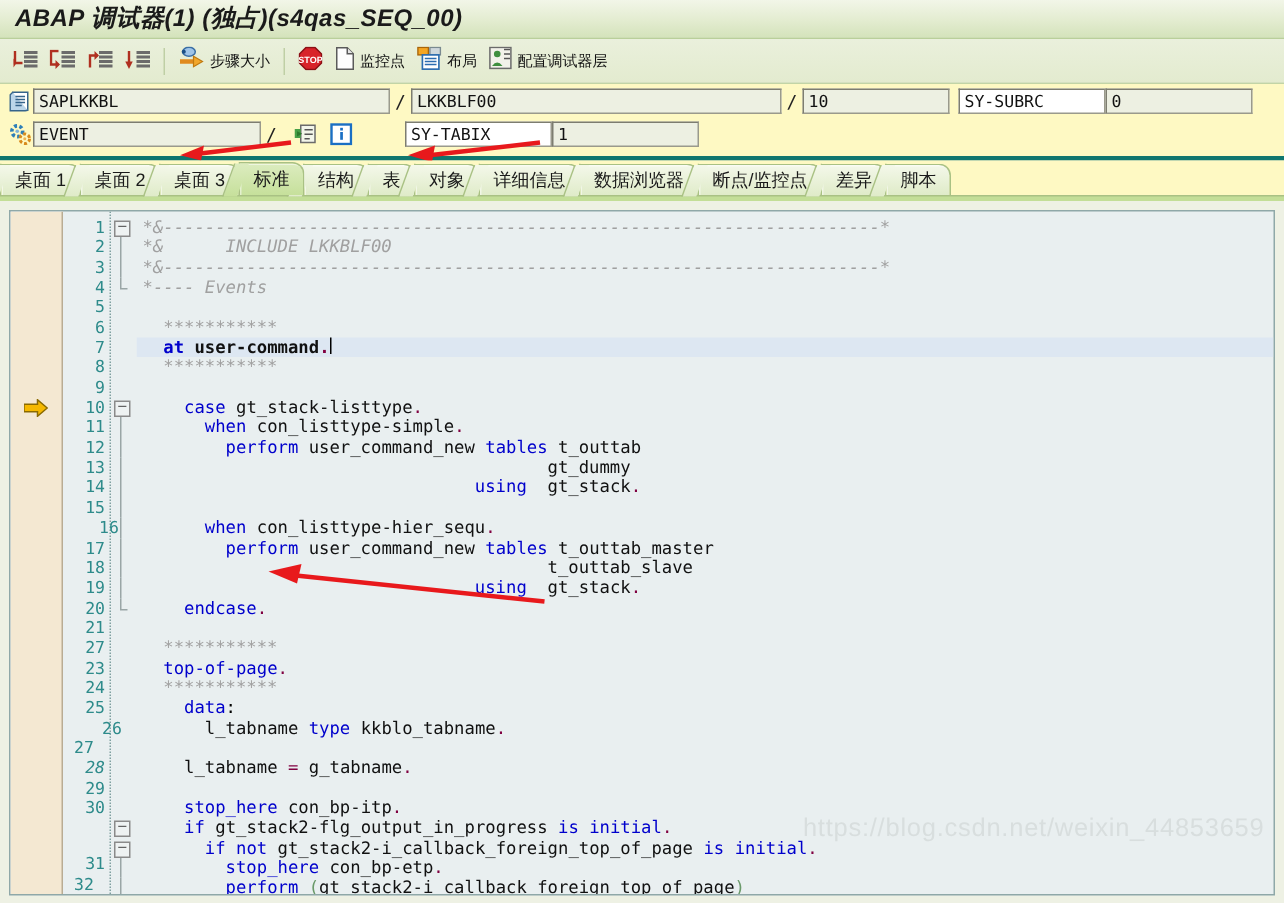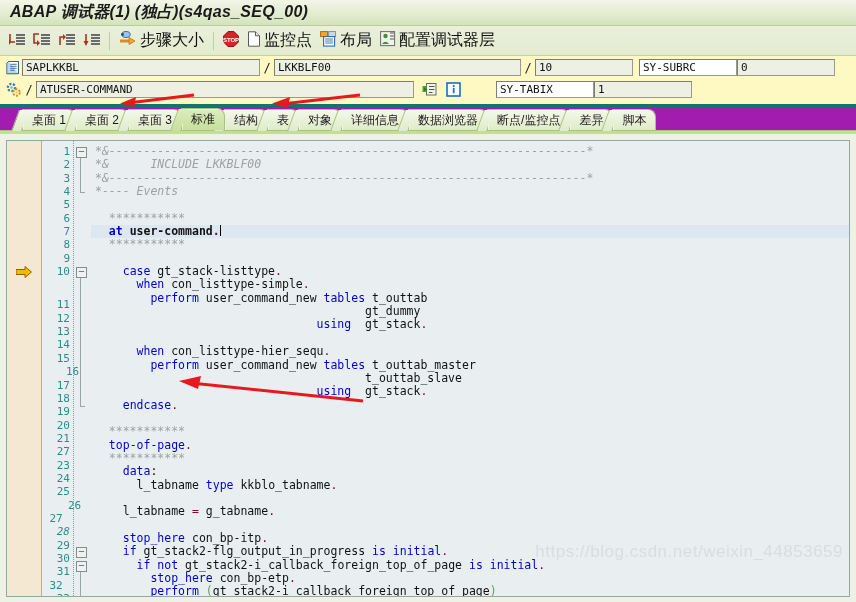--- a/index.html
+++ b/index.html
@@ -27,21 +27,21 @@
     background:linear-gradient(to bottom,#eaf0dc 0%,#e3ebcf 100%);
     border-bottom:1px solid #c2d4a6;
     display:flex;align-items:center;gap:0px;
     padding:0 4px;box-sizing:border-box;
   }
   .tb-item{
     display:flex;align-items:center;gap:3px;
     height:24px;padding:0 4px;border-radius:2px;
     cursor:default;white-space:nowrap;
   }
-  .tb-label{font-size:16px;color:#111;}
+  .tb-label{font-size:10px;color:#111;}
   .tb-sep{width:1px;height:18px;background:#bfcfa5;margin:0 5px;}
   .ico{display:inline-block;position:relative;}
   
   .stepico{width:17px;height:16px;position:relative;}
   .stepico .bars{position:absolute;right:0;top:1px;width:9px;height:14px;}
   .stepico .bars i{display:block;height:2px;background:#6b6b6b;margin-bottom:1px;}
   .stepico .bars i:nth-child(1){width:9px;}
   .stepico .bars i:nth-child(2){width:9px;}
   .stepico .bars i:nth-child(3){width:9px;}
   .stepico .bars i:nth-child(4){width:9px;}
@@ -62,22 +62,22 @@
     font-family:"DejaVu Sans Mono","Liberation Mono",monospace;
     font-size:11px;line-height:15px;
     padding:0 3px;color:#111;overflow:hidden;white-space:nowrap;
   }
   .finput.white{background:#ffffff;}
   .slash{width:14px;text-align:center;font-family:"DejaVu Sans Mono",monospace;font-size:12px;color:#222;}
   .fgap{width:6px;}
   
   .tabstrip{
     display:flex;align-items:flex-end;height:23px;
-    padding-left:22px;box-sizing:border-box;
-    background:#a21caf;position:relative;
+    box-sizing:border-box;
+    background:#fef9c3;position:relative;
   }
   .tab{
     position:relative;height:20px;line-height:20px;
     padding:0 9px;margin-right:-1px;
     font-size:12px;color:#1a1a1a;white-space:nowrap;
     background:linear-gradient(to bottom,#f4f8ea,#dfebc8);
     border:1px solid #a9c184;border-bottom:none;
     border-radius:0 8px 0 0;
     cursor:default;
     box-shadow:inset 1px 1px 0 #ffffff80;
@@ -305,22 +305,22 @@
 
   <div class="frow">
     <span class="fico">
       <svg width="15" height="15" viewBox="0 0 15 15">
         <circle cx="5.5" cy="5.5" r="3.6" fill="none" stroke="#2e7fb8" stroke-width="2.4" stroke-dasharray="2 1.6"></circle>
         <circle cx="5.5" cy="5.5" r="1.2" fill="#7fb2d8"></circle>
         <circle cx="10.5" cy="10.5" r="3.2" fill="none" stroke="#d88b1e" stroke-width="2" stroke-dasharray="2 1.4"></circle>
         <circle cx="10.5" cy="10.5" r="1" fill="#f0b451"></circle>
       </svg>
     </span>
+    <span class="finput" style="width:152px;position:relative">EVENT</span>
     <span class="slash">/</span>
-    <span class="finput" style="width:378px">ATUSER-COMMAND</span>
     <span class="fgap"></span>
     <span class="fico">
       <svg width="15" height="15" viewBox="0 0 15 15">
         <rect x="4.5" y="1.5" width="9.5" height="11.5" fill="#f2f5ea" stroke="#6b6b6b" stroke-width="1"></rect>
         <path d="M7 4.5 H12.5 M7 7.5 H12.5 M7 10.5 H10.5" stroke="#555" stroke-width="1"></path>
         <path d="M0.5 4 H4.5 V10 H0.5 Z" fill="#46a046"></path>
         <path d="M2 5.5 L5.5 7.2 L2 9 Z" fill="#2d7a2d"></path>
       </svg>
     </span>
     <span class="fgap"></span>
@@ -376,41 +376,41 @@
       <div style="height: 13.35px;">1</div>
       <div style="height: 13.35px;">2</div>
       <div style="height: 13.35px;">3</div>
       <div style="height: 13.35px;">4</div>
       <div style="height: 13.35px;">5</div>
       <div style="height: 13.35px;">6</div>
       <div style="height: 13.35px;">7</div>
       <div style="height: 13.35px;">8</div>
       <div style="height: 13.35px;">9</div>
       <div style="height: 13.35px;">10</div>
-      <div style="height: 13.35px; margin-top: 20px;">11</div>
+      <div style="height: 13.35px;">11</div>
       <div style="height: 13.35px;">12</div>
       <div style="height: 13.35px;">13</div>
       <div style="height: 13.35px;">14</div>
       <div style="height: 13.35px;">15</div>
       <div style="height: 13.35px; margin-left: 24px;">16</div>
       <div style="height: 13.35px;">17</div>
       <div style="height: 13.35px;">18</div>
       <div style="height: 13.35px;">19</div>
       <div style="height: 13.35px;">20</div>
       <div style="height: 13.35px;">21</div>
       <div style="height: 13.35px;">27</div>
       <div style="height: 13.35px;">23</div>
       <div style="height: 13.35px;">24</div>
       <div style="height: 13.35px;">25</div>
       <div style="height: 13.35px; margin-left: 26px;">26</div>
       <div style="height: 13.35px; text-align: center;">27</div>
       <div style="height: 13.35px; font-style: italic;">28</div>
       <div style="height: 13.35px;">29</div>
       <div style="height: 13.35px;">30</div>
-      <div style="height: 13.35px;">31</div>
+      <div style="height: 13.35px; margin-top: 24px;">31</div>
       <div style="height: 13.35px; text-align: center;">32</div>
       <div style="height: 13.35px;">33</div>
       <div style="height: 13.35px; margin-left: 28px;">34</div>
     </div>
   <div class="foldcol">
       <div class="fold">
         <span class="foldbox">–</span>
       </div>
       <div class="fold">
         <span class="foldline" style="top: 0px; height: 13.35px;"></span>

